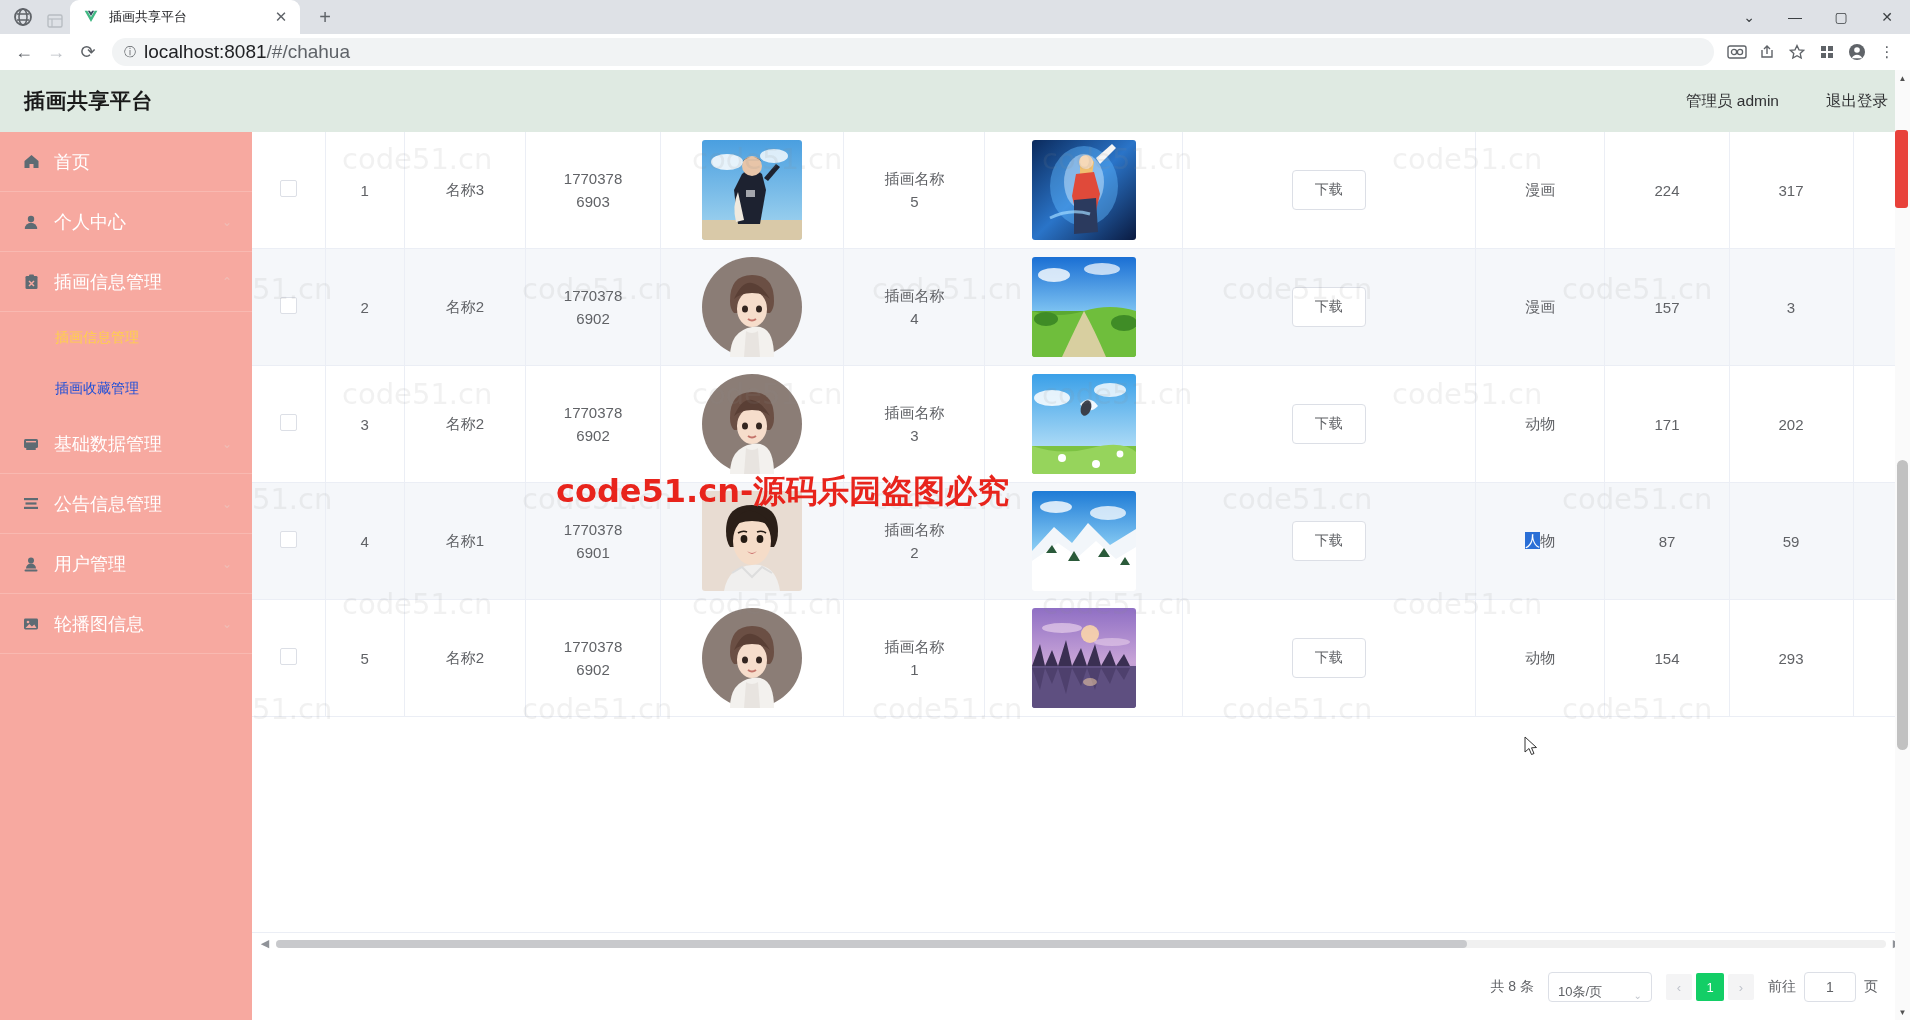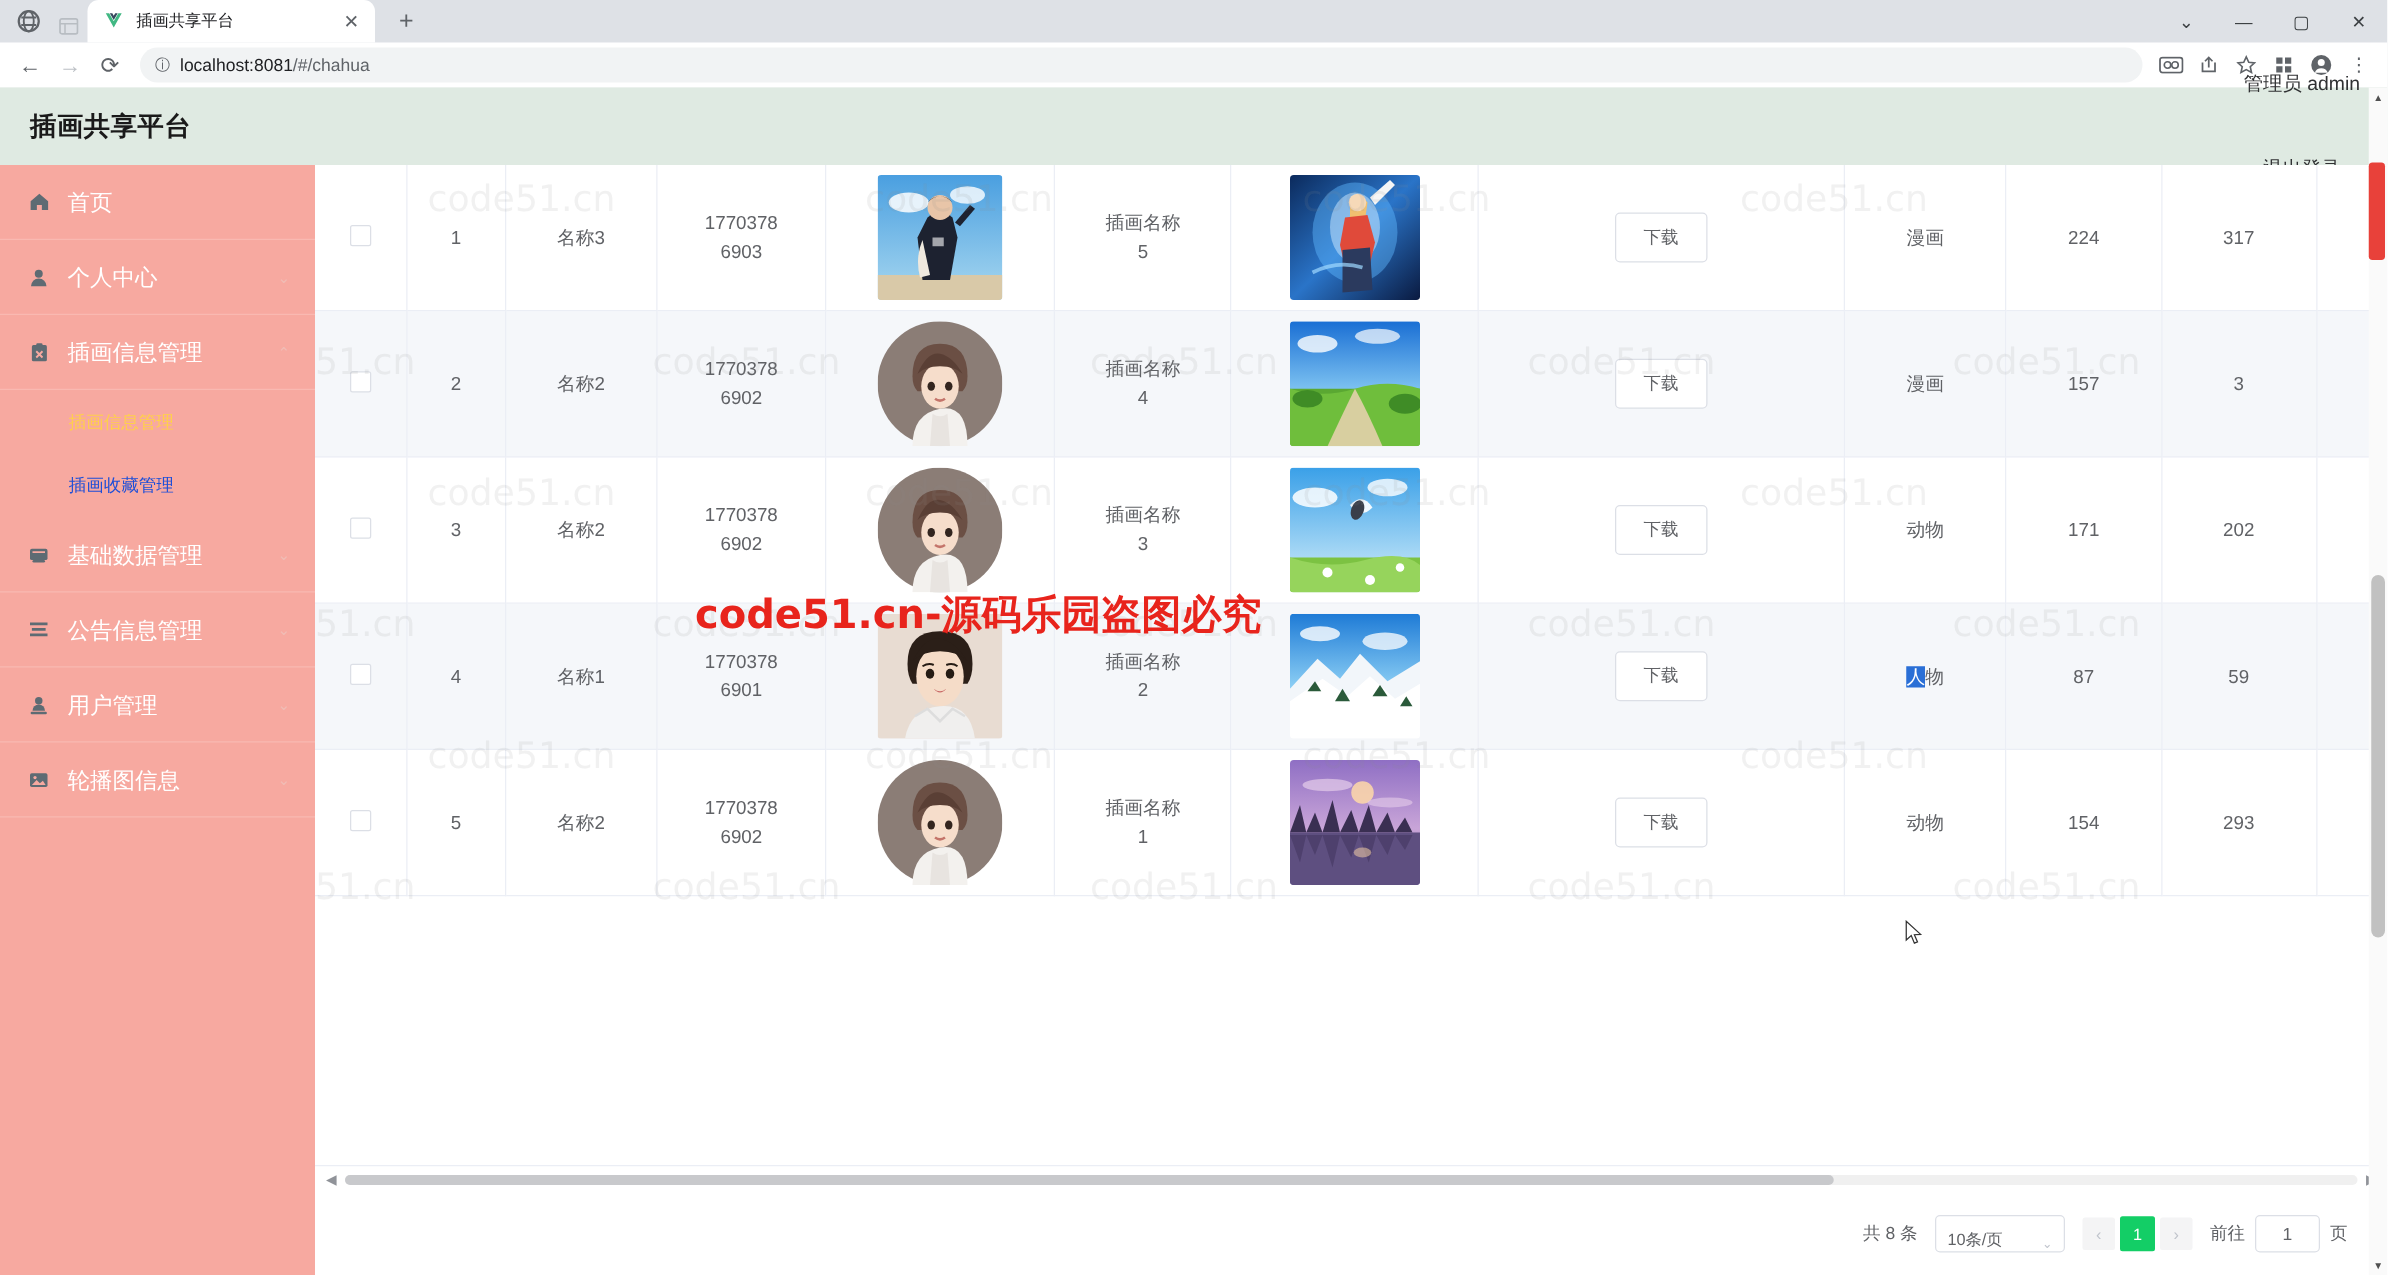--- a/index.html
+++ b/index.html
@@ -26,33 +26,33 @@
   .wc { width:46px; height:34px; display:flex; align-items:center; justify-content:center;
     color:#3c4043; font-size:14px; }
 
   .toolbar { height:36px; background:#fff; display:flex; align-items:center; padding:0 8px; }
   .navbtn { width:32px; height:32px; display:flex; align-items:center; justify-content:center;
     color:#5f6368; font-size:18px; }
   .navbtn.dim { color:#bdc1c6; }
   .omnibox { flex:1; height:28px; background:#f1f3f4; border-radius:14px; display:flex;
     align-items:center; padding:0 12px; margin:0 8px; position:relative; }
   .omnibox .secure { font-size:12px; color:#5f6368; margin-right:8px; }
-  .omnibox .url { font-size:14px; color:#202124; }
+  .omnibox .url { font-size:19px; color:#202124; }
   .omnibox .url .host { color:#202124; }
   .omnibox .url .path { color:#5f6368; }
   .tbicons { display:flex; align-items:center; }
   .tbicon { width:30px; height:30px; display:flex; align-items:center; justify-content:center;
     color:#5f6368; font-size:15px; }
 
   
   .app { position:relative; height:950px; }
   .appheader { height:62px; background:#dfeae2; display:flex; align-items:center;
     justify-content:space-between; padding:0 22px 0 24px; }
   .appheader .brand { font-size:21px; font-weight:bold; color:#1a1a1a; letter-spacing:.5px; }
-  .appheader .right { display:flex; align-items:center; gap:47px;flex-direction:column; }
+  .appheader .right { display:flex; align-items:center; gap:47px; }
   .appheader .right span { font-size:15.5px; color:#303133; }
 
   .body { display:flex; height:888px; }
   .sidebar { width:252px; background:#f7a9a0; flex-shrink:0; overflow:hidden; }
   .menu-item { height:60px; display:flex; align-items:center; padding:0 20px;
     border-bottom:1px solid #f9b9b1; position:relative; }
   .menu-item .mi-icon { width:22px; margin-right:12px; display:flex; align-items:center;
     justify-content:center; color:#5e6b73; }
   .menu-item .mi-label { font-size:18px; color:#fff; flex:1; }
   .menu-item .chev { color:#f0bdb6; font-size:12px; }

